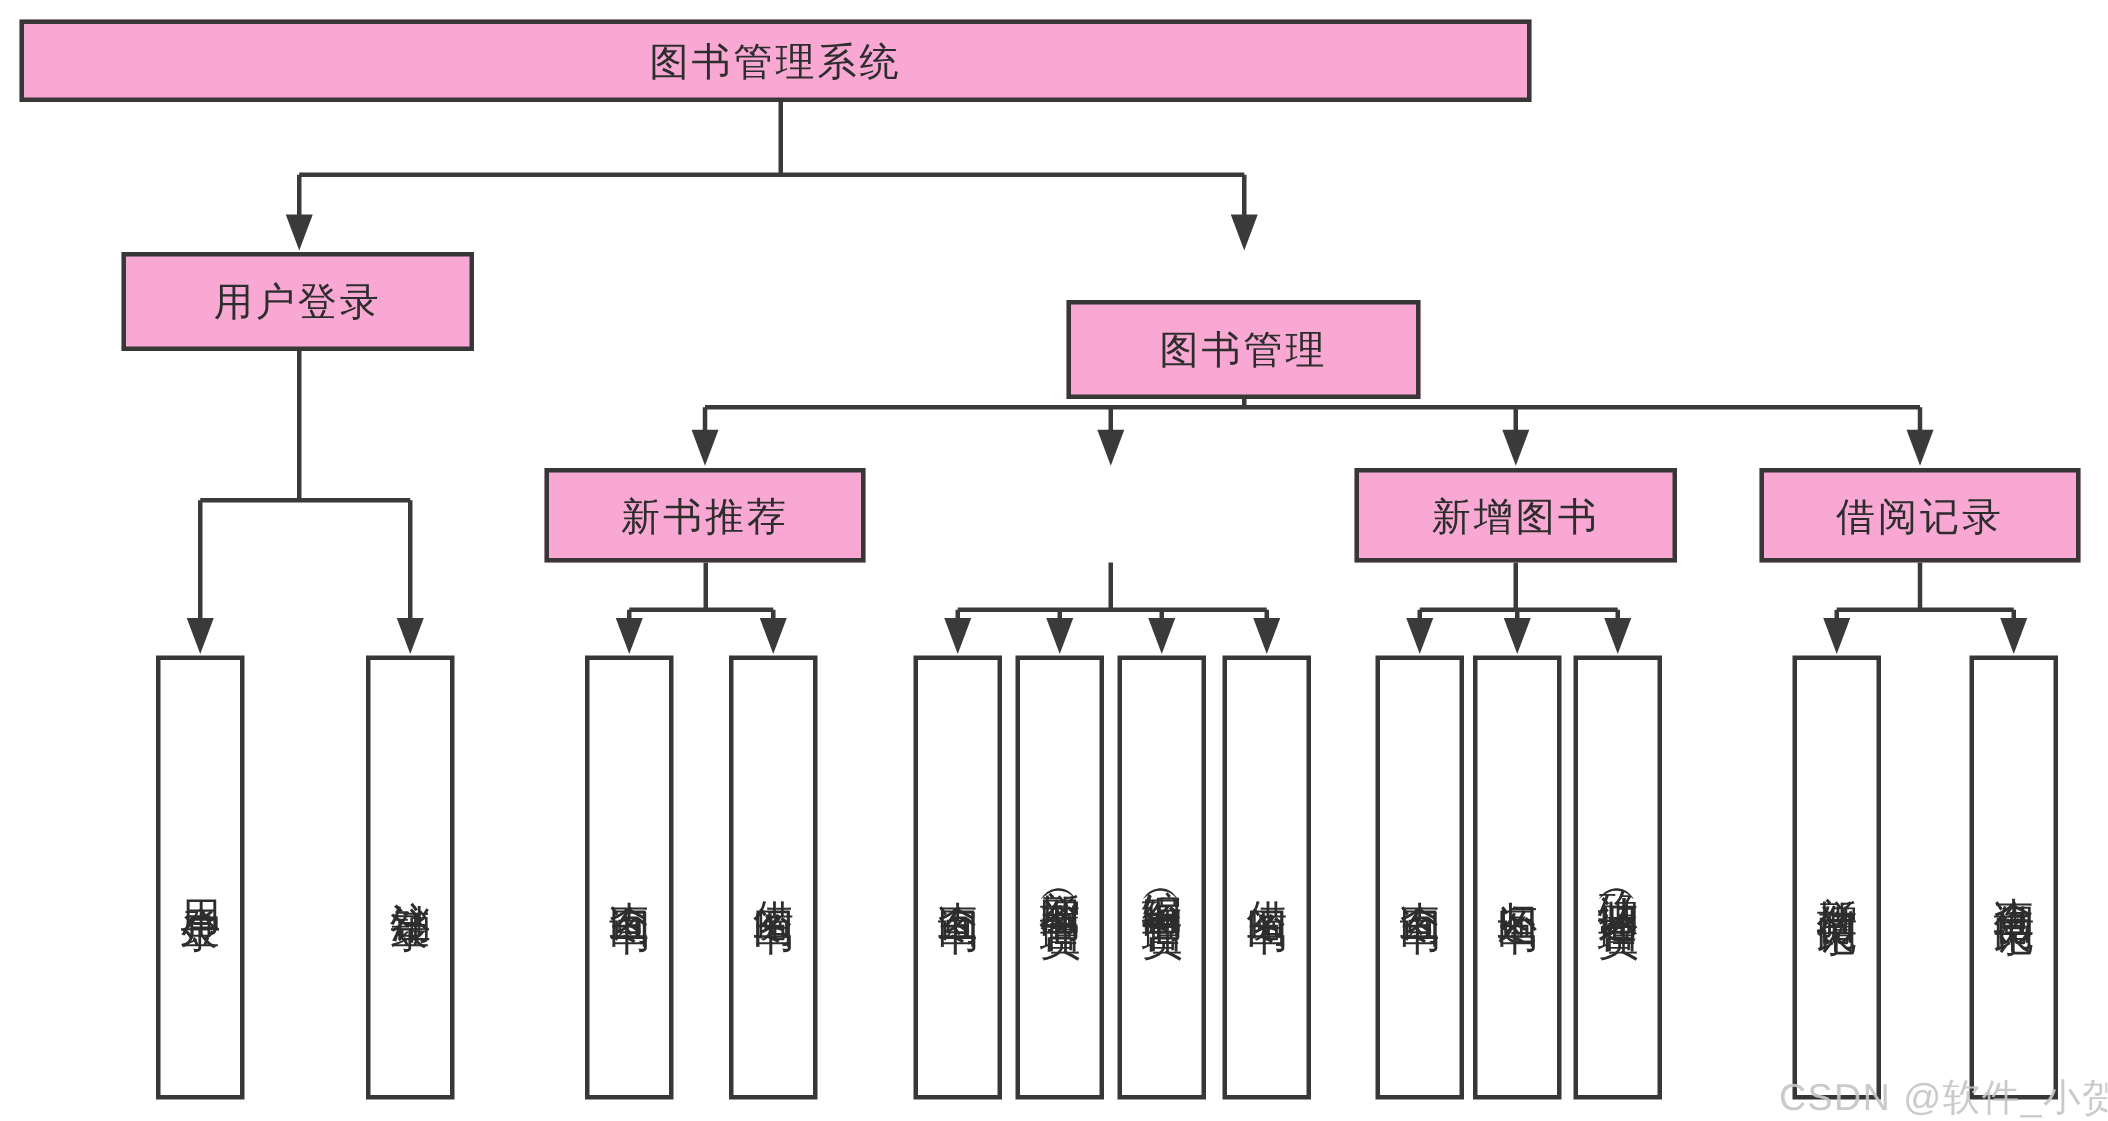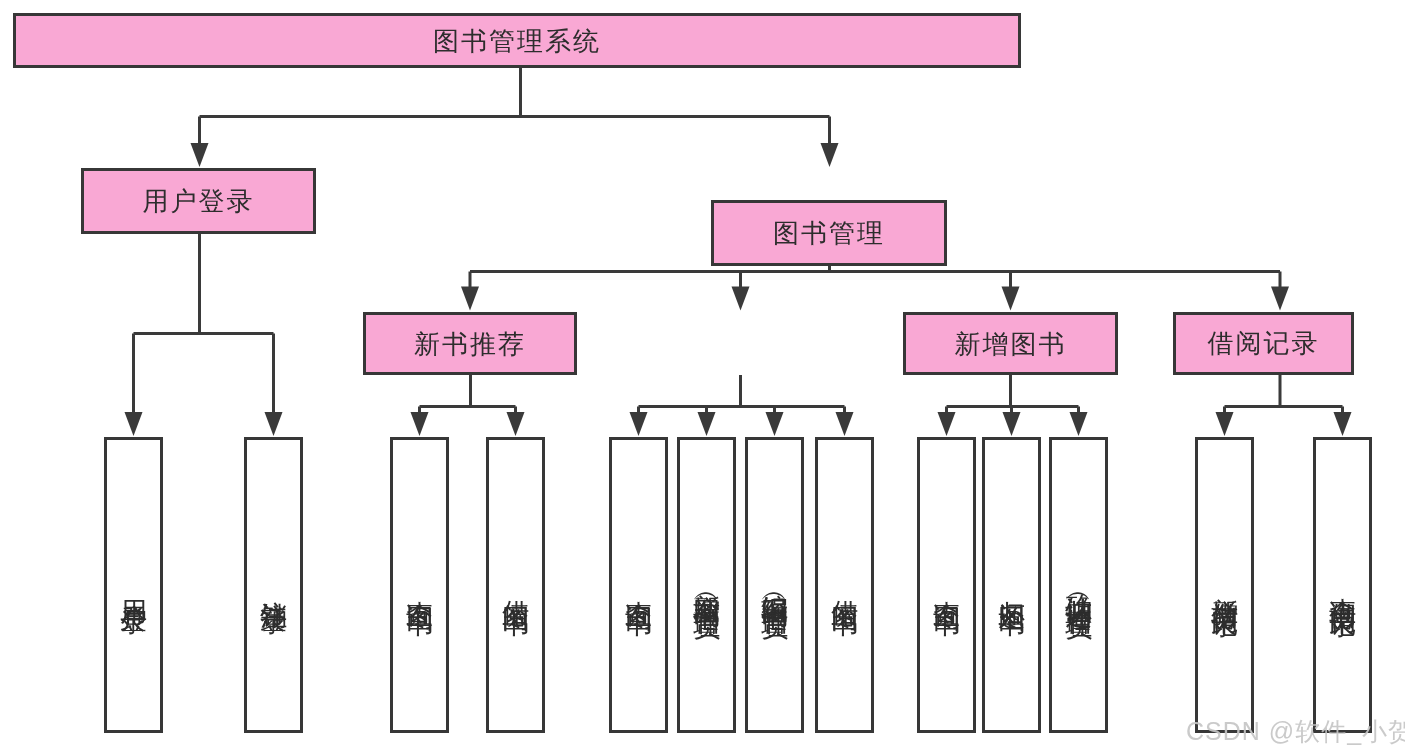--- a/index.html
+++ b/index.html
@@ -100,21 +100,21 @@
     </g>
   </svg>
 
   <div class="box" style="left:13px; top:13px; width:1008px; height:55px;">图书管理系统</div>
 
   <div class="box row2" style="left:81px; width:235px;">用户登录</div>
   <div class="box row2" style="left:711px; width:236px;margin-top:32px;">图书管理</div>
 
   <div class="box row3" style="left:363px; width:214px;">新书推荐</div>
   <div class="box row3" style="left:903px; width:215px;">新增图书</div>
-  <div class="box row3" style="left:1173px; width:181px;font-family:Liberation Serif, serif;">借阅记录</div>
+  <div class="box row3" style="left:1173px; width:214px;">借阅记录</div>
 
   <div class="vbox" style="left:104px;">用户登录</div>
   <div class="vbox" style="left:244px;">注销登录</div>
 
   <div class="vbox" style="left:390px;">查询图书</div>
   <div class="vbox" style="left:486px;">借阅图书</div>
 
   <div class="vbox" style="left:609px;">查询图书</div>
   <div class="vbox" style="left:677px;">新增图书（管理员）</div>
   <div class="vbox" style="left:745px;">编辑图书（管理员）</div>

